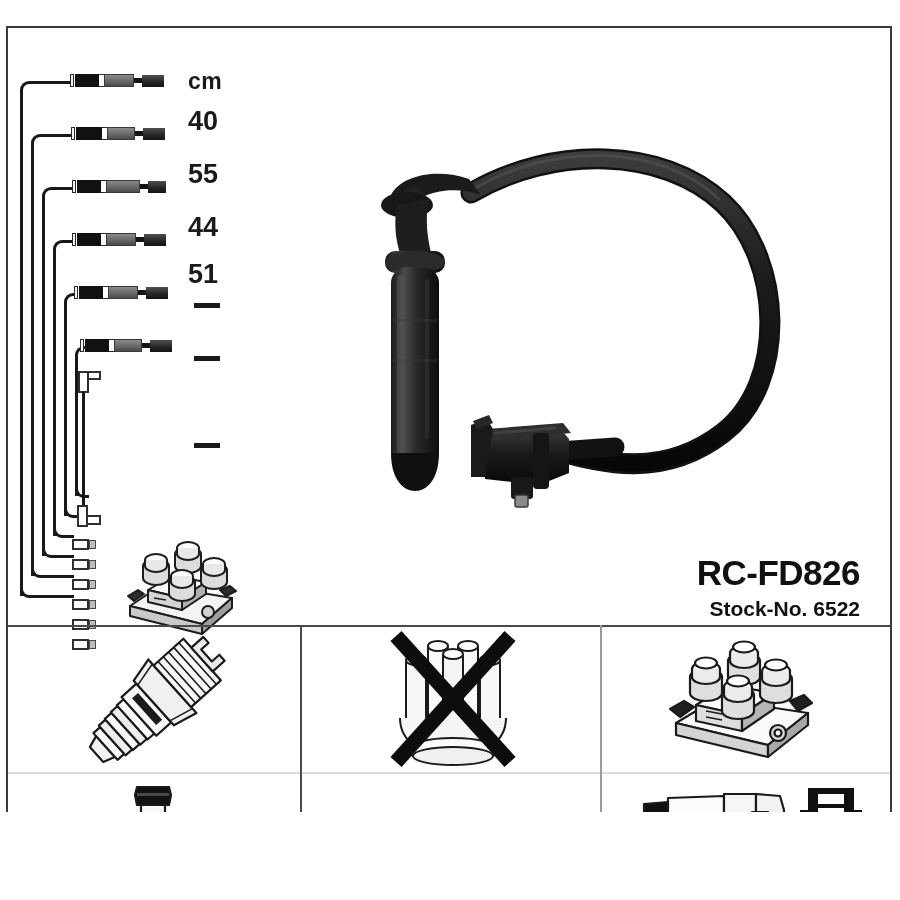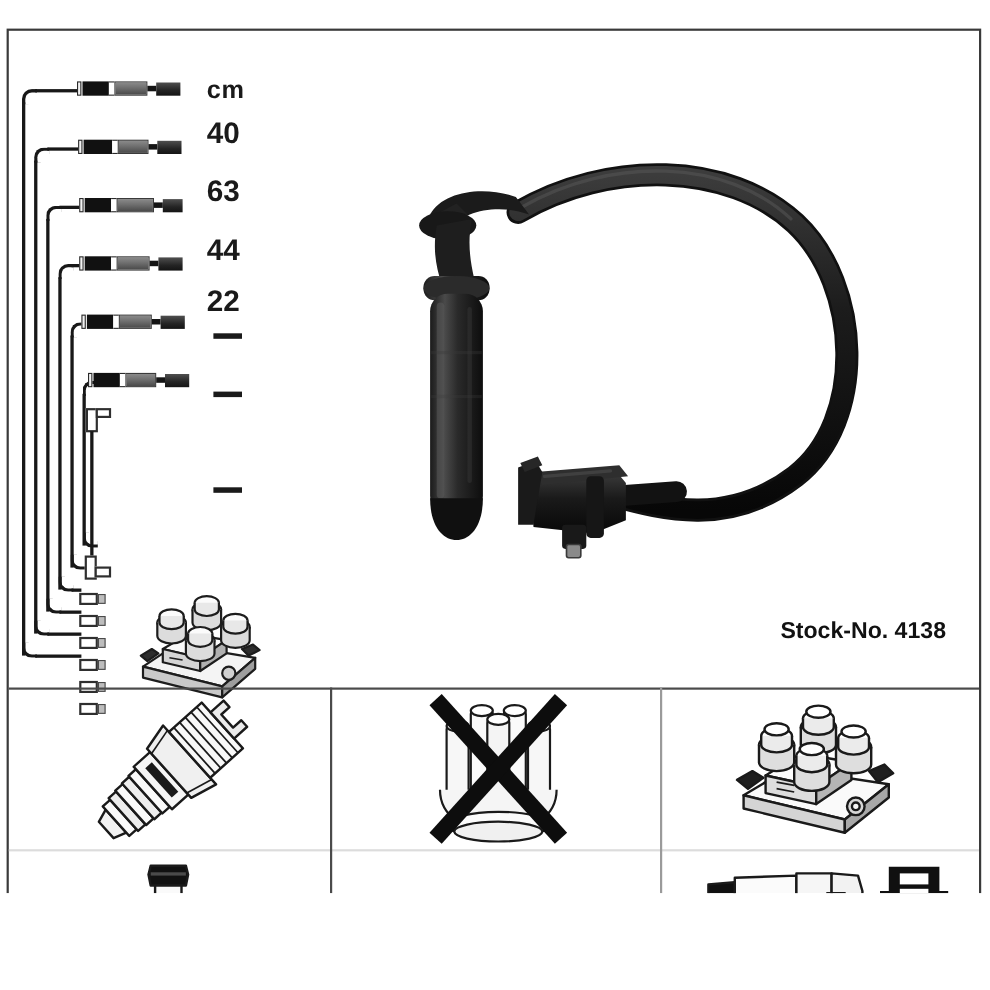--- a/index.html
+++ b/index.html
@@ -253,23 +253,23 @@
 
 <div id="page">
 
   <div id="outer-frame"></div>
 
   <div id="upper-area">
 
     <div class="cm-header">cm</div>
 
     <div class="len-label" style="top:78px;">40</div>
-    <div class="len-label" style="top:131px;">63</div>
+    <div class="len-label" style="top:131px;">55</div>
     <div class="len-label" style="top:184px;">44</div>
-    <div class="len-label" style="top:231px;">22</div>
+    <div class="len-label" style="top:231px;">51</div>
     <div class="dash-label" style="top:275px;"></div>
     <div class="dash-label" style="top:328px;"></div>
     <div class="dash-label" style="top:415px;"></div>
 
     <div class="cable-row">
       <div class="elbow-tl" style="left:12px; top:53px; width:14px; height:14px;"></div>
       <div class="wire" style="left:24px; top:53px; width:40px;"></div>
       <div class="wire-v" style="left:12px; top:65px; height:503px;"></div>
       <div class="elbow-bl" style="left:12px; top:556px; width:14px; height:14px;"></div>
       <div class="wire" style="left:24px; top:567px; width:42px;"></div>
@@ -491,21 +491,22 @@
 
         <rect x="148" y="344" width="22" height="22" rx="3" fill="#191919"></rect>
         <rect x="152" y="362" width="13" height="12" rx="2" fill="#8a8a8a"></rect>
         <rect x="152" y="362" width="13" height="12" rx="2" fill="none" stroke="#3a3a3a" stroke-width="1.5"></rect>
 
         <path d="M132 300 L 192 295" stroke="#4d4d4d" stroke-width="3" opacity="0.6" stroke-linecap="round"></path>
       </svg>
     </div>
 
     <div id="title-block">
-      <div id="stock-number">Stock-No. 4138</div>
+      <div id="part-number">RC-FD826</div>
+      <div id="stock-number">Stock-No. 6522</div>
     </div>
 
   </div>
 
   <div id="panel-grid">
 
     <div class="panel-top-border"></div>
     <div class="hdiv" style="top:147px;"></div>
     <div class="vdiv" style="left:292px;"></div>
     <div class="vdiv light" style="left:592px;"></div>

